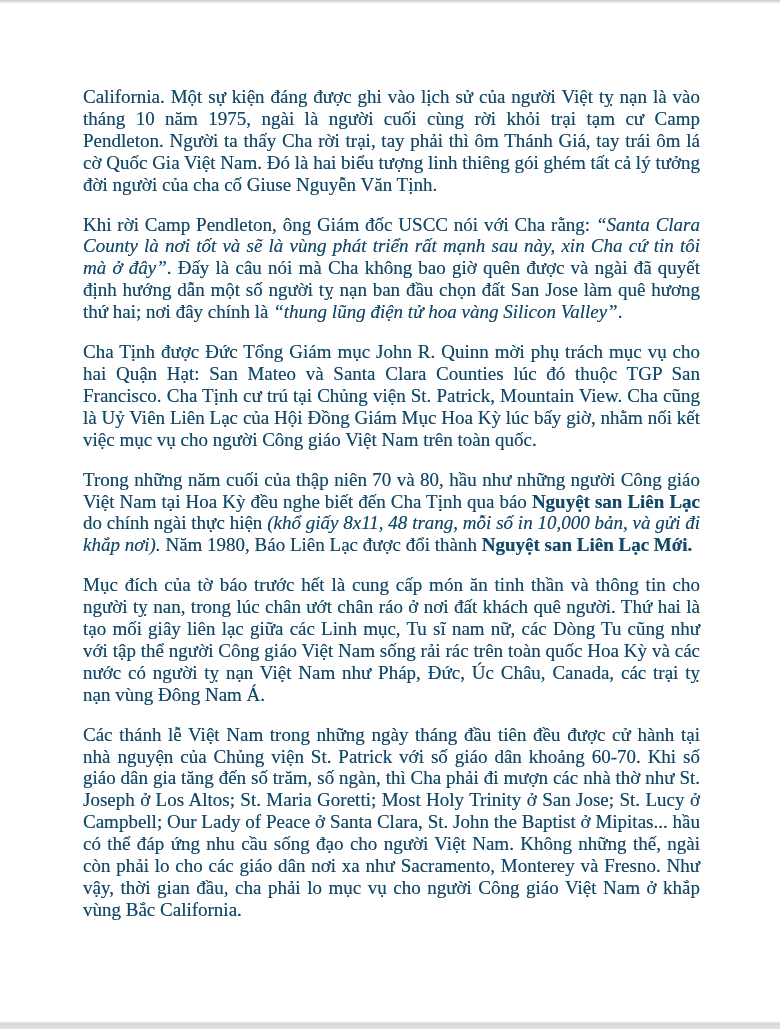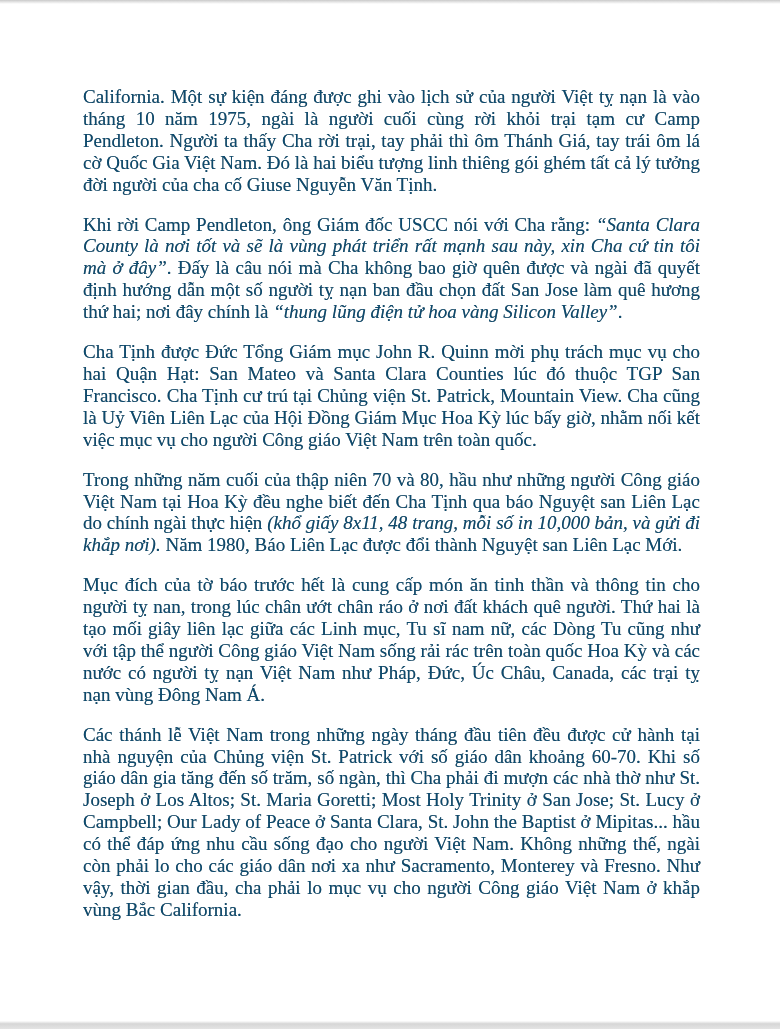--- a/index.html
+++ b/index.html
@@ -42,21 +42,21 @@
     text-align: justify;
     text-shadow: 0 0 0.5px rgba(40,40,40,0.55); 
   }
   .text-block p {
     margin: 0 0 18px 0;
   }
   .text-block p:last-child {
     margin-bottom: 17px;
   }
   .italic { font-style: italic; }
-  .bold   { font-weight: 400; }
+  .bold   { font-weight: 700; }
 </style>
 </head>
 <body>
 
 <div class="page">
   <div class="top-edge"></div>
   <div class="text-block">
       <p><span>California. Một sự kiện đáng được ghi vào lịch sử của người Việt tỵ nạn là vào tháng 10 năm 1975, ngài là người cuối cùng rời khỏi trại tạm cư Camp Pendleton. Người ta thấy Cha rời trại, tay phải thì ôm Thánh Giá, tay trái ôm lá cờ Quốc Gia Việt Nam. Đó là hai biểu tượng linh thiêng gói ghém tất cả lý tưởng đời người của cha cố Giuse Nguyễn Văn Tịnh.</span></p>
       <p><span>Khi rời Camp Pendleton, ông Giám đốc USCC nói với Cha rằng: </span><span class="italic">“Santa Clara County là nơi tốt và sẽ là vùng phát triển rất mạnh sau này, xin Cha cứ tin tôi mà ở đây”</span><span>. Đấy là câu nói mà Cha không bao giờ quên được và ngài đã quyết định hướng dẫn một số người tỵ nạn ban đầu chọn đất San Jose làm quê hương thứ hai; nơi đây chính là </span><span class="italic">“thung lũng điện tử hoa vàng Silicon Valley”</span><span>.</span></p>
       <p><span>Cha Tịnh được Đức Tổng Giám mục John R. Quinn mời phụ trách mục vụ cho hai Quận Hạt: San Mateo và Santa Clara Counties lúc đó thuộc TGP San Francisco. Cha Tịnh cư trú tại Chủng viện St. Patrick, Mountain View. Cha cũng là Uỷ Viên Liên Lạc của Hội Đồng Giám Mục Hoa Kỳ lúc bấy giờ, nhằm nối kết việc mục vụ cho người Công giáo Việt Nam trên toàn quốc.</span></p>

